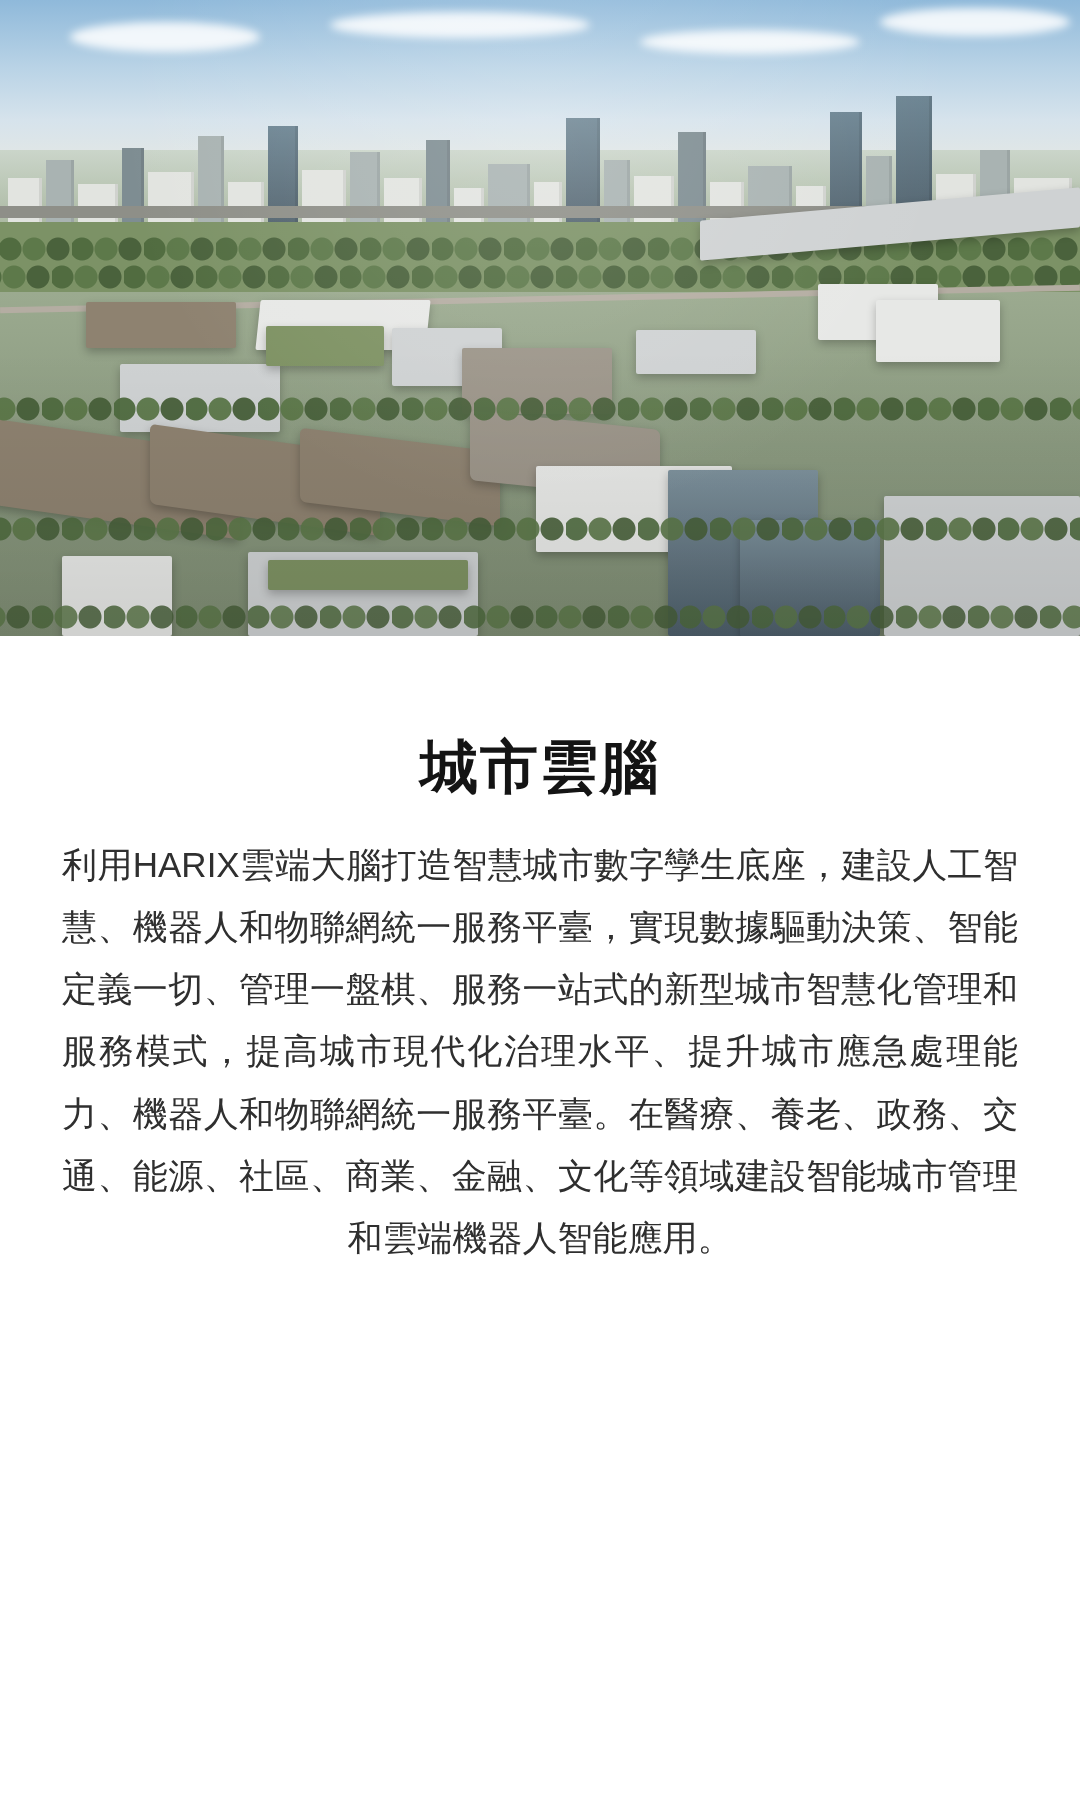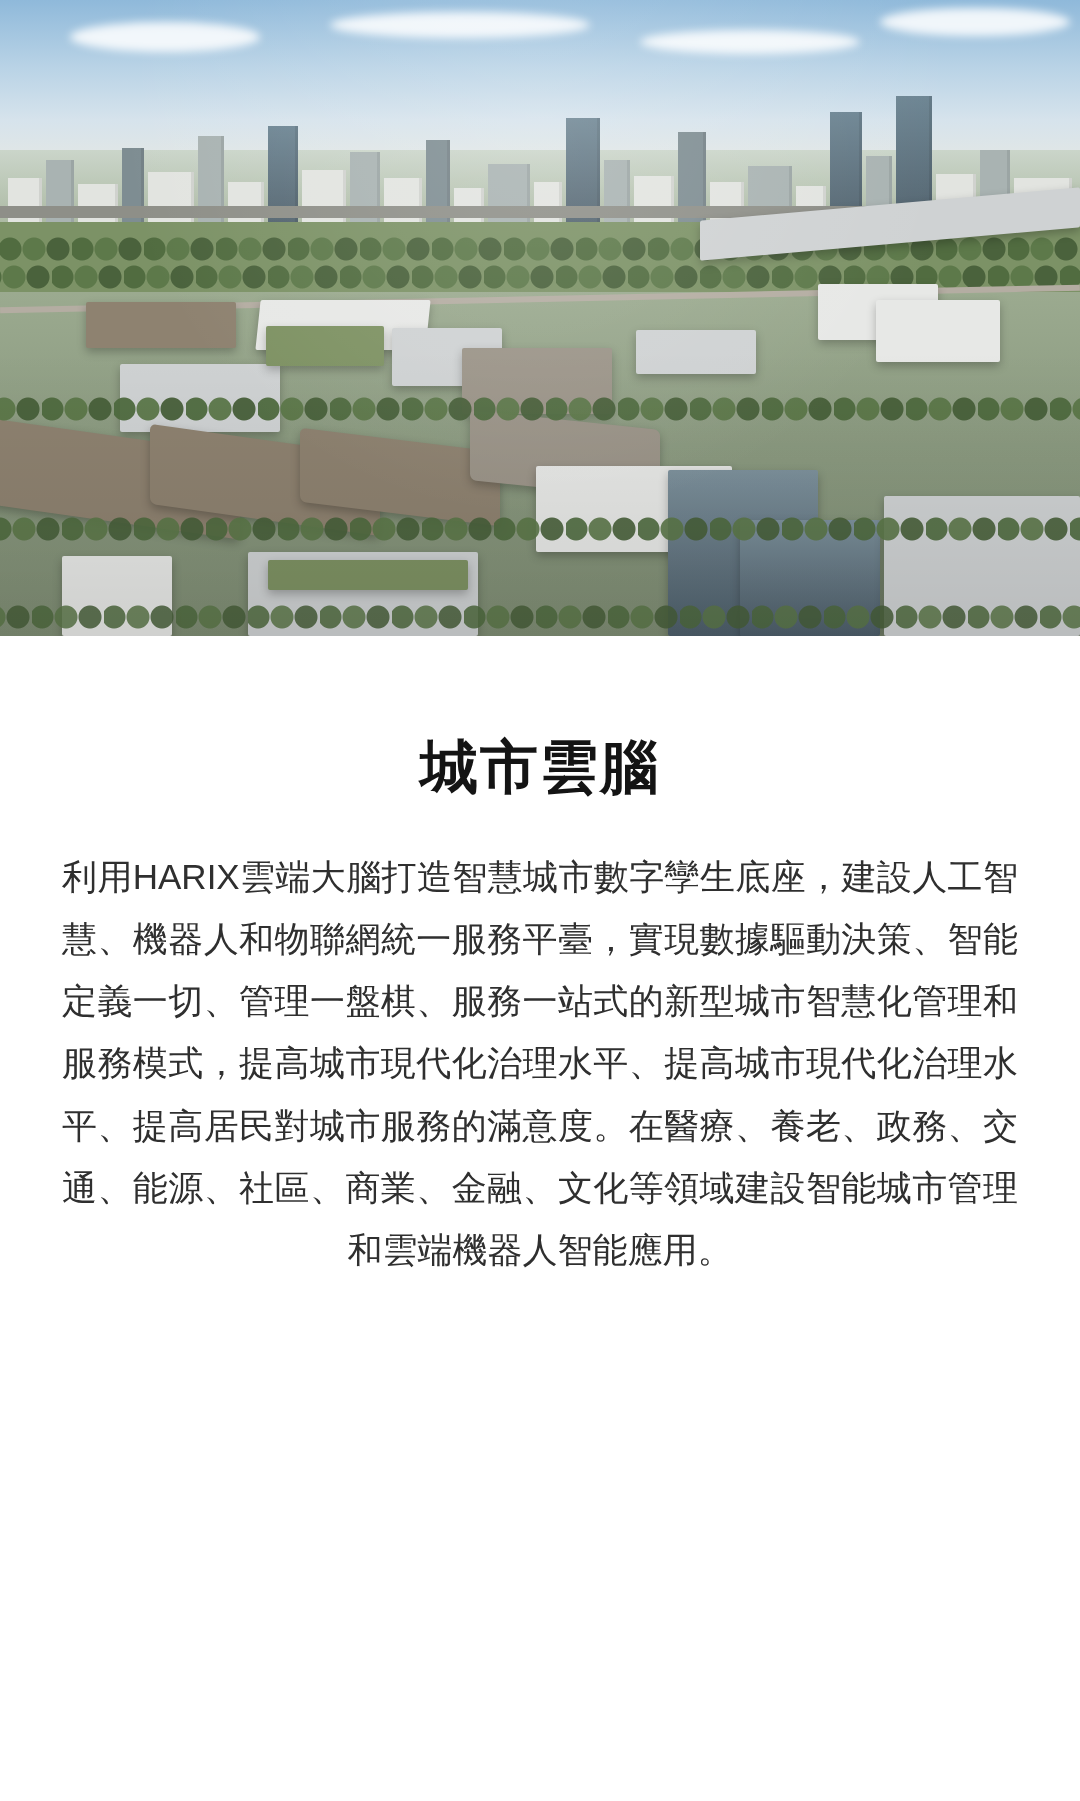--- a/index.html
+++ b/index.html
@@ -111,21 +111,21 @@
     box-sizing: border-box;
     width: 1080px;
   }
   .title {
     text-align: center;
     font-size: 58px;
     line-height: 1.2;
     font-weight: 700;
     letter-spacing: 2px;
     color: #141414;
-    margin: 0 0 44px 0;
+    margin: 0 0 32px 0;
   }
   .subtitle {
     text-align: center;
     font-size: 46px;
     line-height: 1.38;
     font-weight: 400;
     color: #2b2b2b;
     letter-spacing: 0px;
     margin: 0 0 56px 0;
   }
@@ -217,14 +217,14 @@
   <div class="treerow" style="left:-10px; top:516px; width:1100px; opacity:.9;"></div>
   <div class="treerow" style="left:-40px; top:604px; width:1140px; opacity:.85;"></div>
 
   <div class="shadowveil"></div>
 </div>
 
 <div class="content">
   <h1 class="title">城市雲腦</h1>
 
 
-  <p class="body-text">利用HARIX雲端大腦打造智慧城市數字孿生底座，建設人工智慧、機器人和物聯網統一服務平臺，實現數據驅動決策、智能定義一切、管理一盤棋、服務一站式的新型城市智慧化管理和服務模式，提高城市現代化治理水平、提高城市現代化治理水平、提高居民對城市服務的滿意度。在醫療、養老、政務、交通、能源、社區、商業、金融、文化等領域建設智能城市管理和雲端機器人智能應用。</p>
+  <p class="body-text">利用HARIX雲端大腦打造智慧城市數字孿生底座，建設人工智慧、機器人和物聯網統一服務平臺，實現數據驅動決策、智能定義一切、管理一盤棋、服務一站式的新型城市智慧化管理和服務模式，提高城市現代化治理水平、提升城市應急處理能力、機器人和物聯網統一服務平臺。在醫療、養老、政務、交通、能源、社區、商業、金融、文化等領域建設智能城市管理和雲端機器人智能應用。</p>
 </div>
 
 </body></html>

